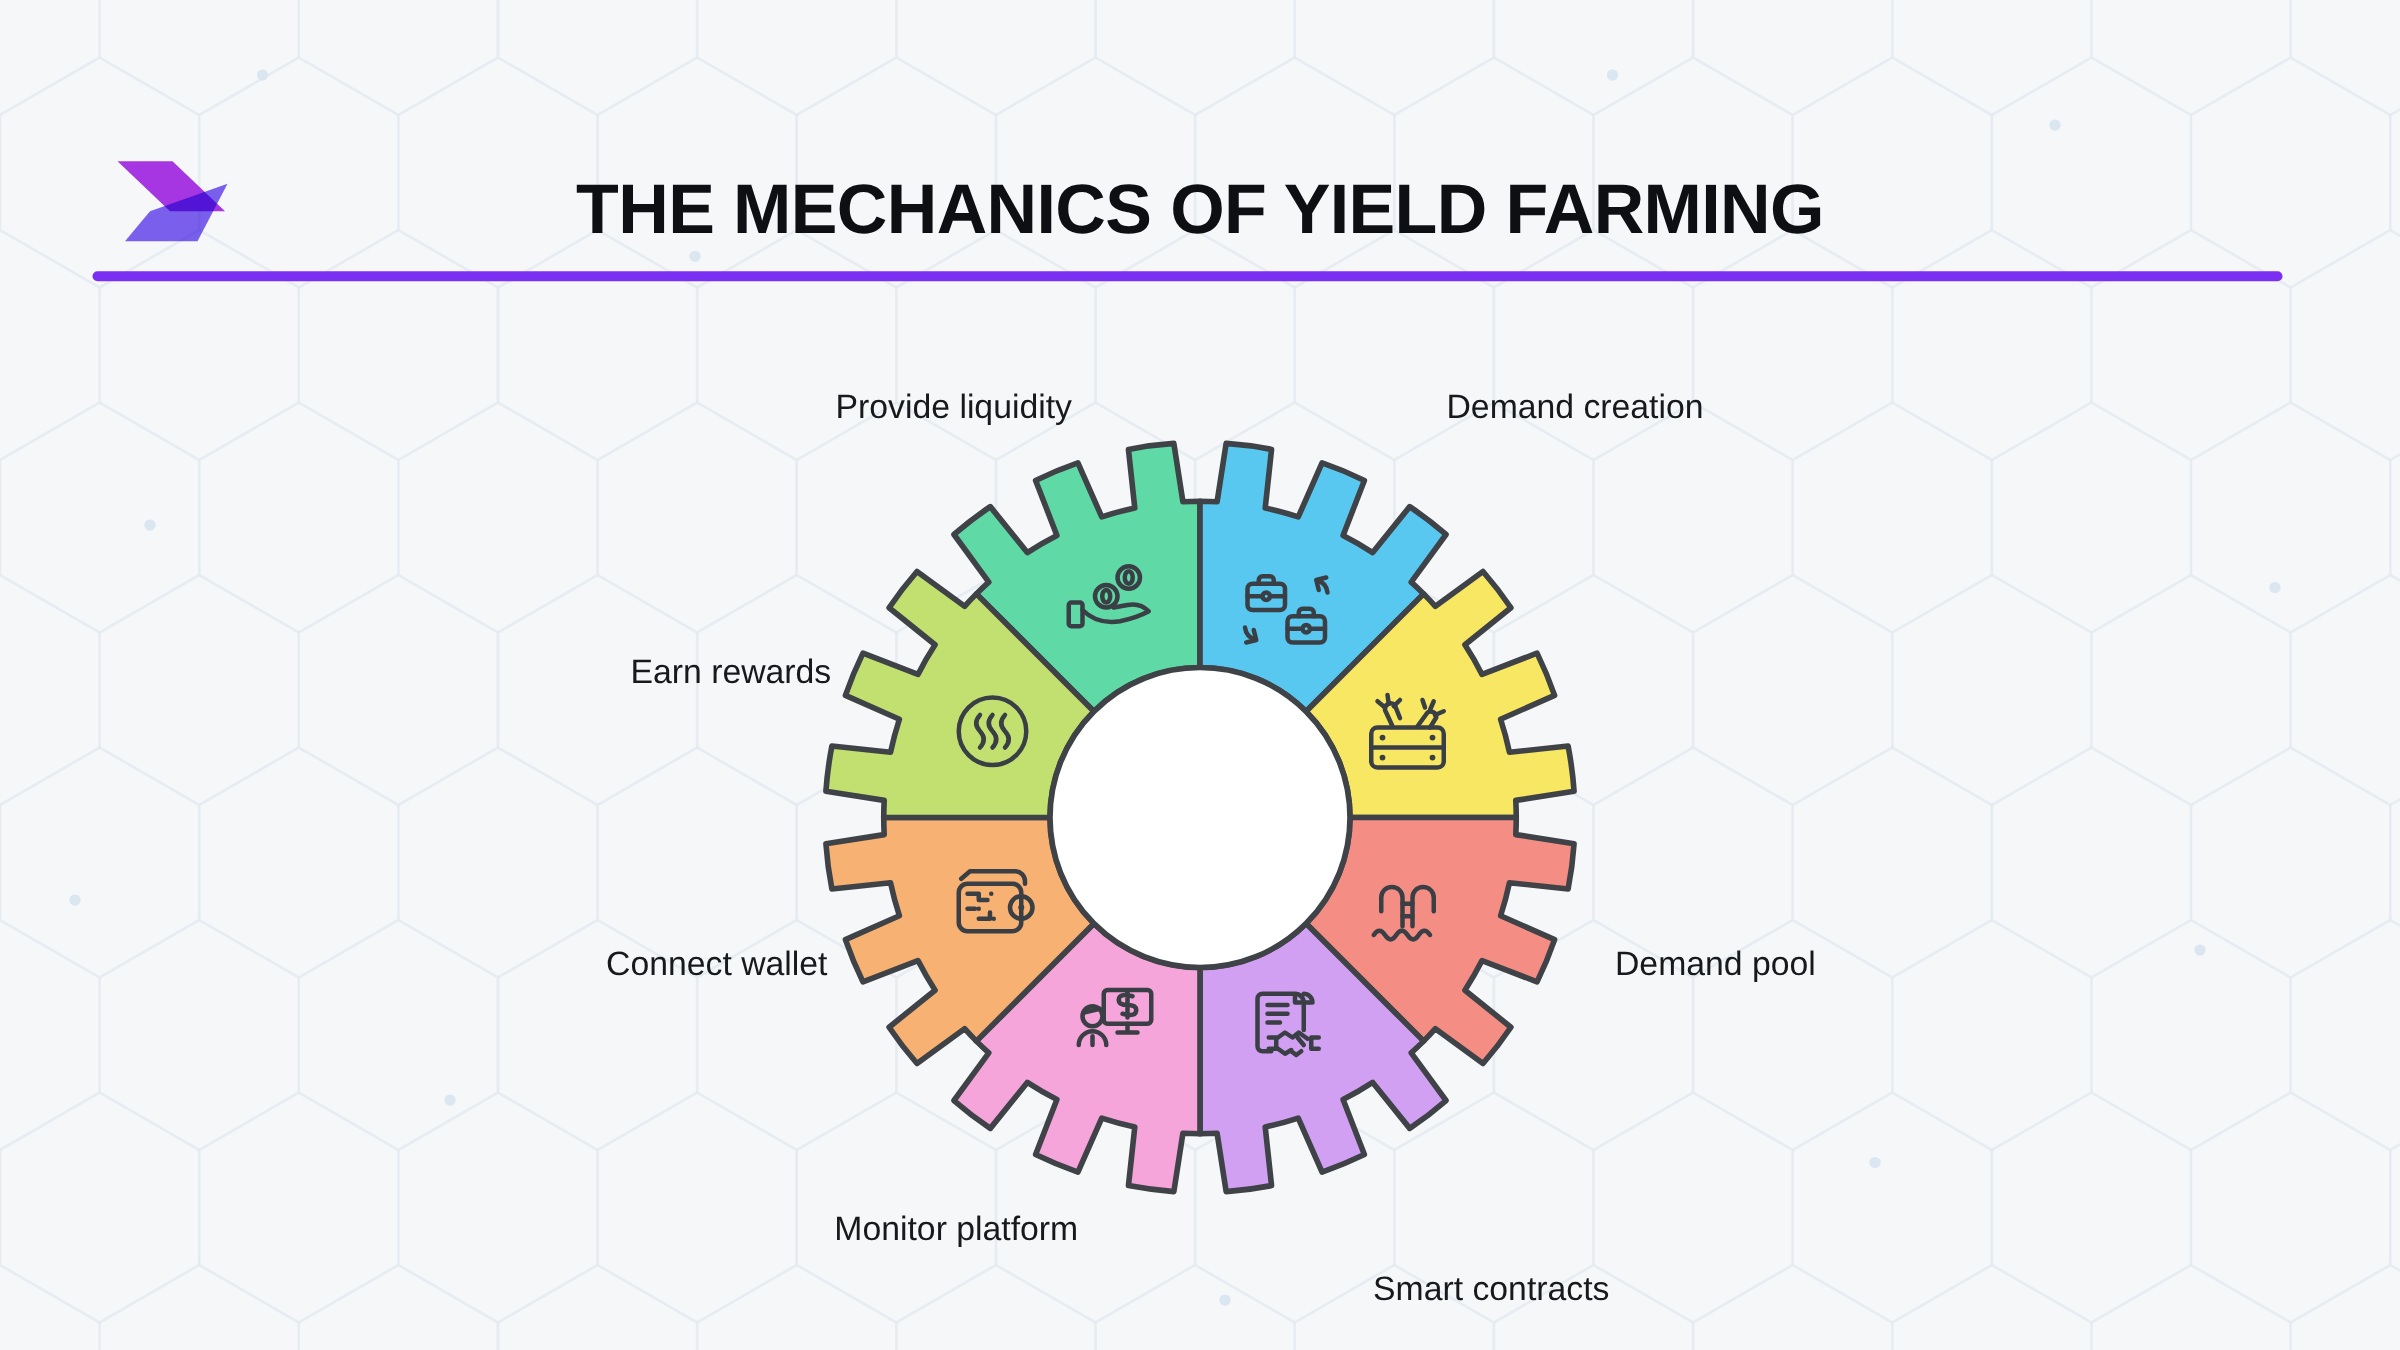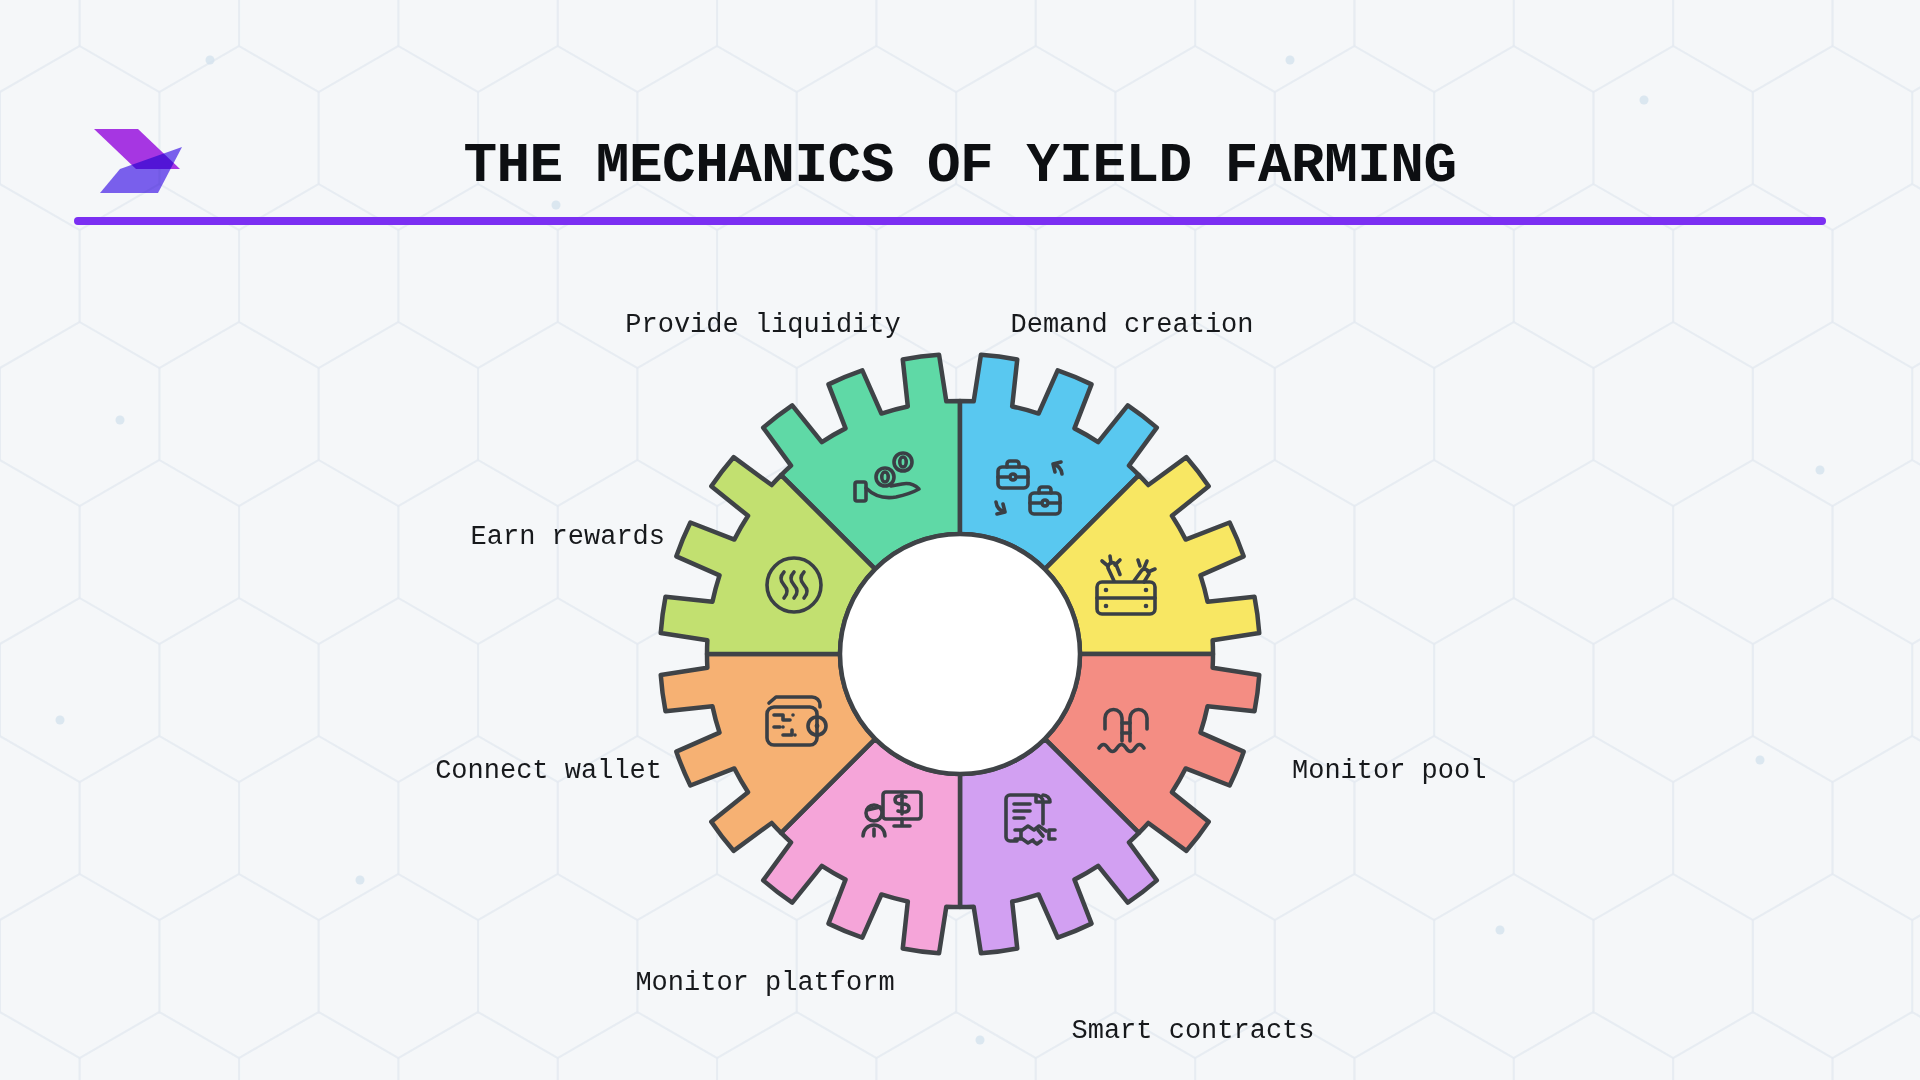--- a/index.html
+++ b/index.html
@@ -13,21 +13,21 @@
          border-radius:4px;}
   .gear-svg{position:absolute;left:595px;top:289px;width:730px;height:730px;}
   .step-label{position:absolute;font-size:27px;color:#17191c;white-space:nowrap;line-height:34px;}
   .centered{transform:translateX(-50%);text-align:right;}
   .right-al{text-align:center;}
   .wrap2{white-space:normal;width:180px;line-height:38px;}
 </style>
 </head>
 <body>
 
-<div id="stage" style="background: rgb(245, 247, 249); font-family: Liberation Mono, monospace;">
+<div id="stage" style="background: rgb(245, 247, 249);">
 
   <svg class="bg-svg" width="1920" height="1080">
     <g id="hexgrid">
         <polygon points="-79.67433714816835,-230 0,-184 0,-92 -79.67433714816835,-46 -159.3486742963367,-92 -159.3486742963367,-184" fill="none" stroke="#e3eaf1" stroke-width="2" opacity="0.55"></polygon>
         <polygon points="79.67433714816835,-230 159.3486742963367,-184 159.3486742963367,-92 79.67433714816835,-46 0,-92 0,-184" fill="none" stroke="#e3eaf1" stroke-width="2" opacity="0.55"></polygon>
         <polygon points="239.02301144450504,-230 318.6973485926734,-184 318.6973485926734,-92 239.02301144450504,-46 159.3486742963367,-92 159.3486742963367,-184" fill="none" stroke="#e3eaf1" stroke-width="2" opacity="0.55"></polygon>
         <polygon points="398.3716857408417,-230 478.04602288901003,-184 478.04602288901003,-92 398.3716857408417,-46 318.6973485926734,-92 318.6973485926734,-184" fill="none" stroke="#e3eaf1" stroke-width="2" opacity="0.55"></polygon>
         <polygon points="557.7203600371785,-230 637.3946971853468,-184 637.3946971853468,-92 557.7203600371785,-46 478.04602288901015,-92 478.04602288901015,-184" fill="none" stroke="#e3eaf1" stroke-width="2" opacity="0.55"></polygon>
         <polygon points="717.0690343335151,-230 796.7433714816834,-184 796.7433714816834,-92 717.0690343335151,-46 637.3946971853468,-92 637.3946971853468,-184" fill="none" stroke="#e3eaf1" stroke-width="2" opacity="0.55"></polygon>
         <polygon points="876.4177086298517,-230 956.0920457780201,-184 956.0920457780201,-92 876.4177086298517,-46 796.7433714816834,-92 796.7433714816834,-184" fill="none" stroke="#e3eaf1" stroke-width="2" opacity="0.55"></polygon>
@@ -304,20 +304,20 @@
       <g transform="translate(199,296)">
         <circle cx="0" cy="0" r="27"></circle>
         <path d="M-10,-13 q-6,6.5 0,13 q6,6.5 0,13"></path>
         <path d="M0,-13 q-6,6.5 0,13 q6,6.5 0,13"></path>
         <path d="M10,-13 q-6,6.5 0,13 q6,6.5 0,13"></path>
       </g>
     </g>
   </svg>
 
   <div class="step-label centered" style="left:763px;top:308px;">Provide liquidity</div>
-  <div class="step-label centered" style="left:1132px;top:308px;">Demand creation</div>
-  <div class="step-label" style="left:1292px;top:754px;">Monitor pool</div>
+  <div class="step-label centered" style="left:1260px;top:308px;">Demand creation</div>
+  <div class="step-label" style="left:1292px;top:754px;">Demand pool</div>
   <div class="step-label centered" style="left:1193px;top:993px;margin-top:21px;">Smart contracts</div>
   <div class="step-label centered" style="left:765px;top:966px;">Monitor platform</div>
   <div class="step-label right-al" style="right:1258px;top:754px;">Connect wallet</div>
   <div class="step-label right-al" style="right:1255px;top:520px;">Earn rewards</div>
 
 </div>
 
 </body></html>

